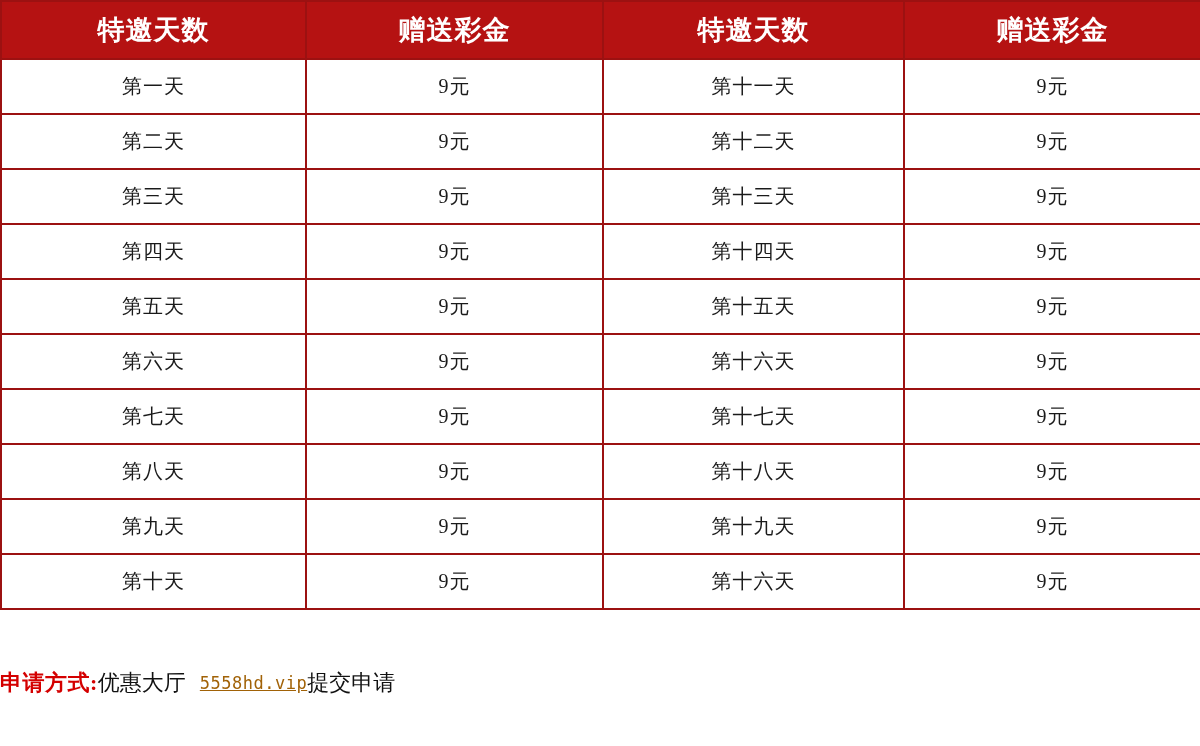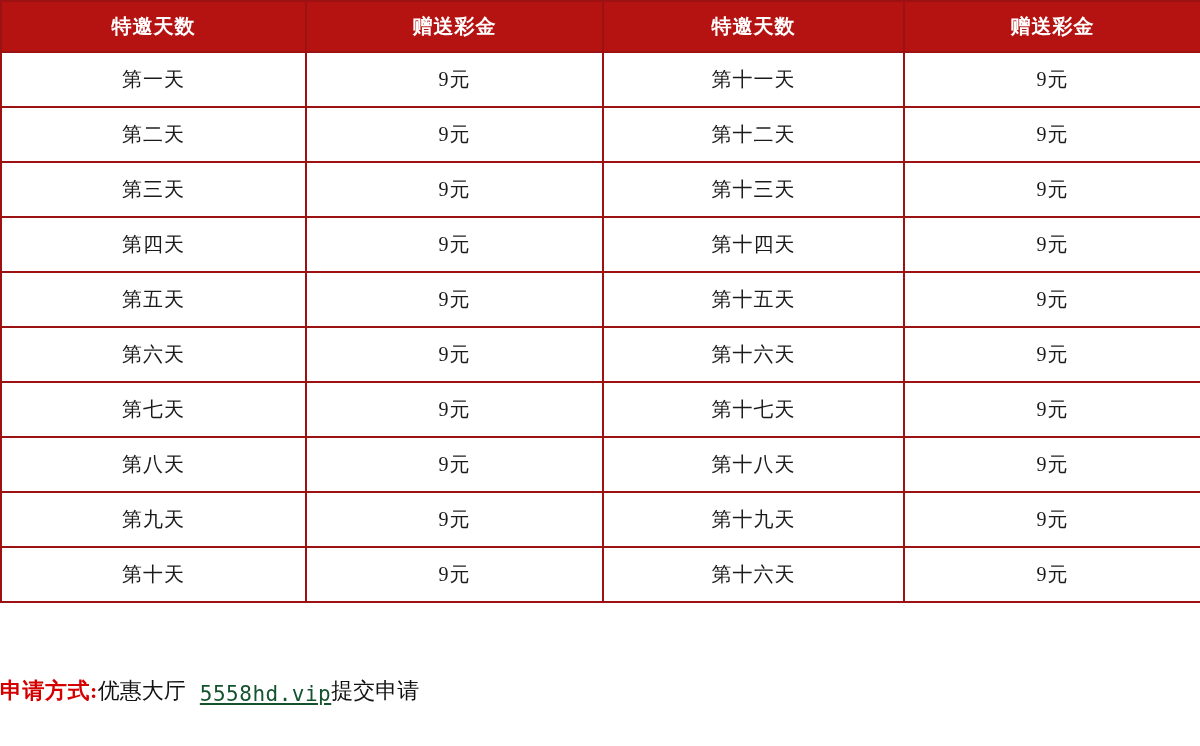--- a/index.html
+++ b/index.html
@@ -29,22 +29,22 @@
   table.bonus-table td {
     border: 2px solid #9c1111;
     text-align: center;
     vertical-align: middle;
     padding: 0;
     box-sizing: border-box;
   }
   table.bonus-table th {
     background: #b51212;
     color: #ffffff;
-    height: 51px;
-    font-size: 20px;
+    height: 58px;
+    font-size: 27px;
     font-weight: bold;
     letter-spacing: 1px;
     font-family: "Liberation Serif", "DejaVu Serif", serif;
   }
   table.bonus-table td {
     background: #ffffff;
     color: #1a1a1a;
     height: 55px;
     font-size: 20px;
     letter-spacing: 1px;
@@ -54,40 +54,40 @@
   table.bonus-table col.c3 { width: 301px; }
   table.bonus-table col.c4 { width: 297px; }
 
   .footer {
     position: absolute;
     left: 0;
     top: 660px;
     width: 1200px;
     height: 46px;
     display: flex;
-    align-items: flex-end;
+    align-items: center;
     font-size: 22px;
     font-family: "Liberation Sans", sans-serif;
   }
   .footer .label {
     color: #d40000;
     font-weight: bold;
     font-family: "Liberation Serif", "DejaVu Serif", serif;
     letter-spacing: 0.5px;
   }
   .footer .txt1 {
     color: #111111;
     font-family: "Liberation Serif", "DejaVu Serif", serif;
   }
   .footer .link {
-    color: #14532d;
+    color: #a16207;
     margin-left: 14px;
     text-decoration: underline;
     font-family: "DejaVu Sans Mono", "Liberation Mono", monospace;
-    font-size: 21px;
+    font-size: 17px;
     letter-spacing: 0.5px;
   }
   .footer .txt2 {
     color: #111111;
     font-family: "Liberation Serif", "DejaVu Serif", serif;
   }
 </style>
 </head>
 <body>
 

